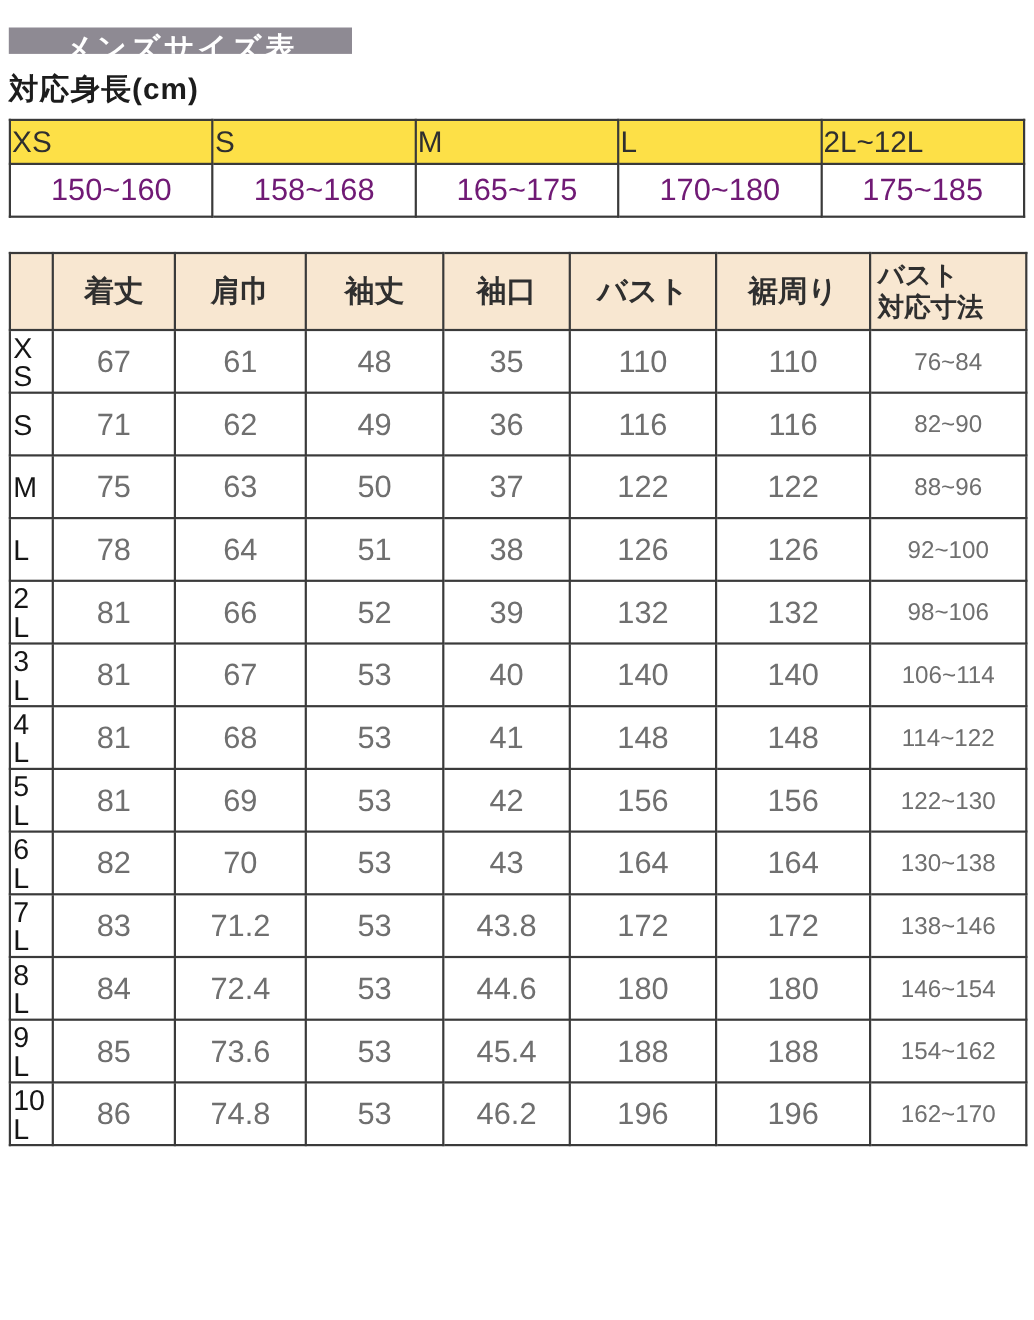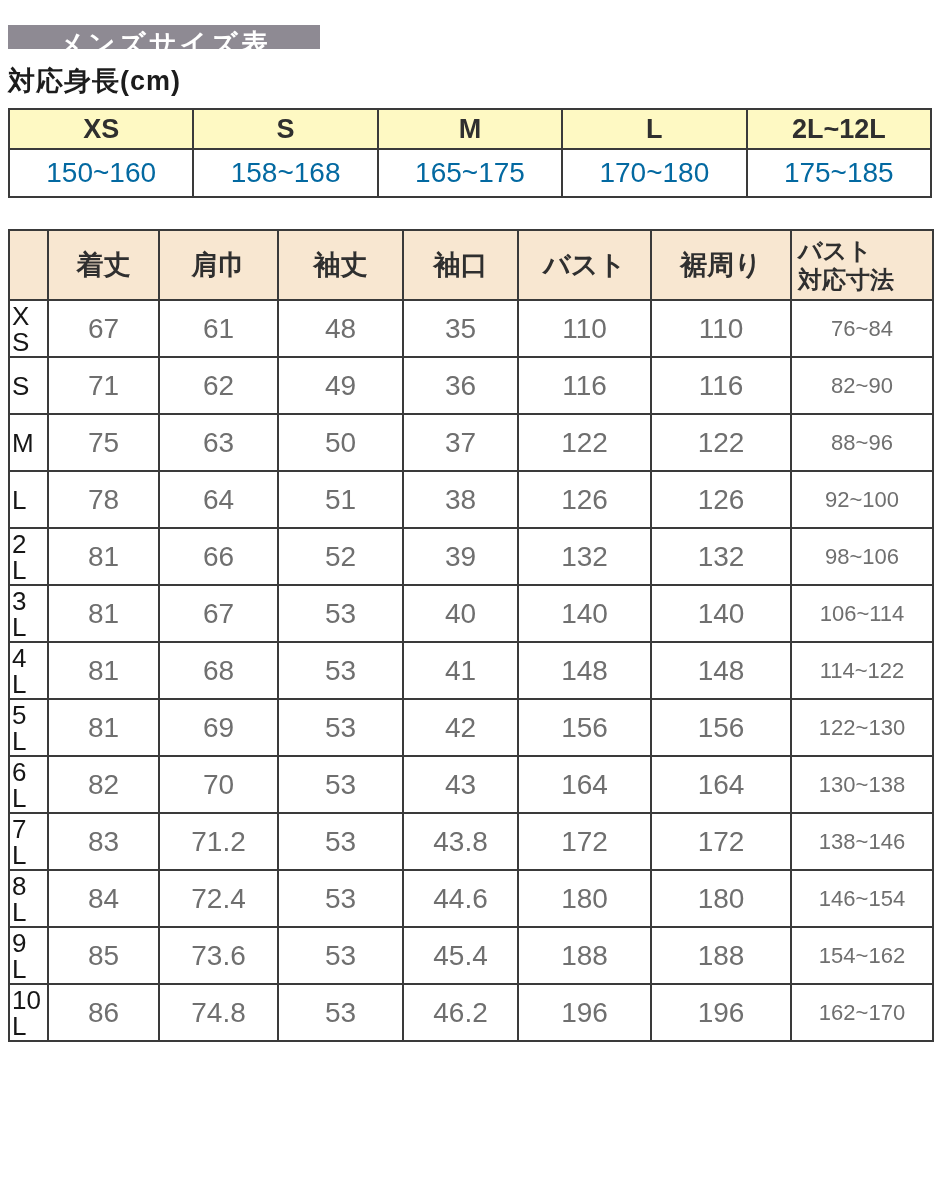--- a/index.html
+++ b/index.html
@@ -19,25 +19,25 @@
     margin-top:14px; font-size:27px; font-weight:bold; color:#1c1c1c;
     letter-spacing:1px;
   }
 
   table { border-collapse:collapse; table-layout:fixed; width:924px; }
   th, td { border:2px solid #3a3a3a; vertical-align:middle; }
 
   
   .height-table { margin-top:9px; }
   .height-table th {
-    background:#fef9c3; height:36px; font-size:27px; font-weight:bold;
-    color:#2f2f2f; text-align:center;
+    background:#fde047; height:36px; font-size:27px; font-weight:normal;
+    color:#2f2f2f; text-align:left;
   }
   .height-table td {
-    height:44px; font-size:28px; color:#0369a1; text-align:center;
+    height:44px; font-size:28px; color:#701a75; text-align:center;
   }
 
   
   .size-table { margin-top:31px; }
   .size-table thead th {
     background:#f8e7d1; height:66px; font-size:27px; font-weight:bold;
     color:#2f2f2f; 
   }
   .size-table thead th.bust-h {
     font-size:24px; text-align:left; padding-left:6px; line-height:29px;

